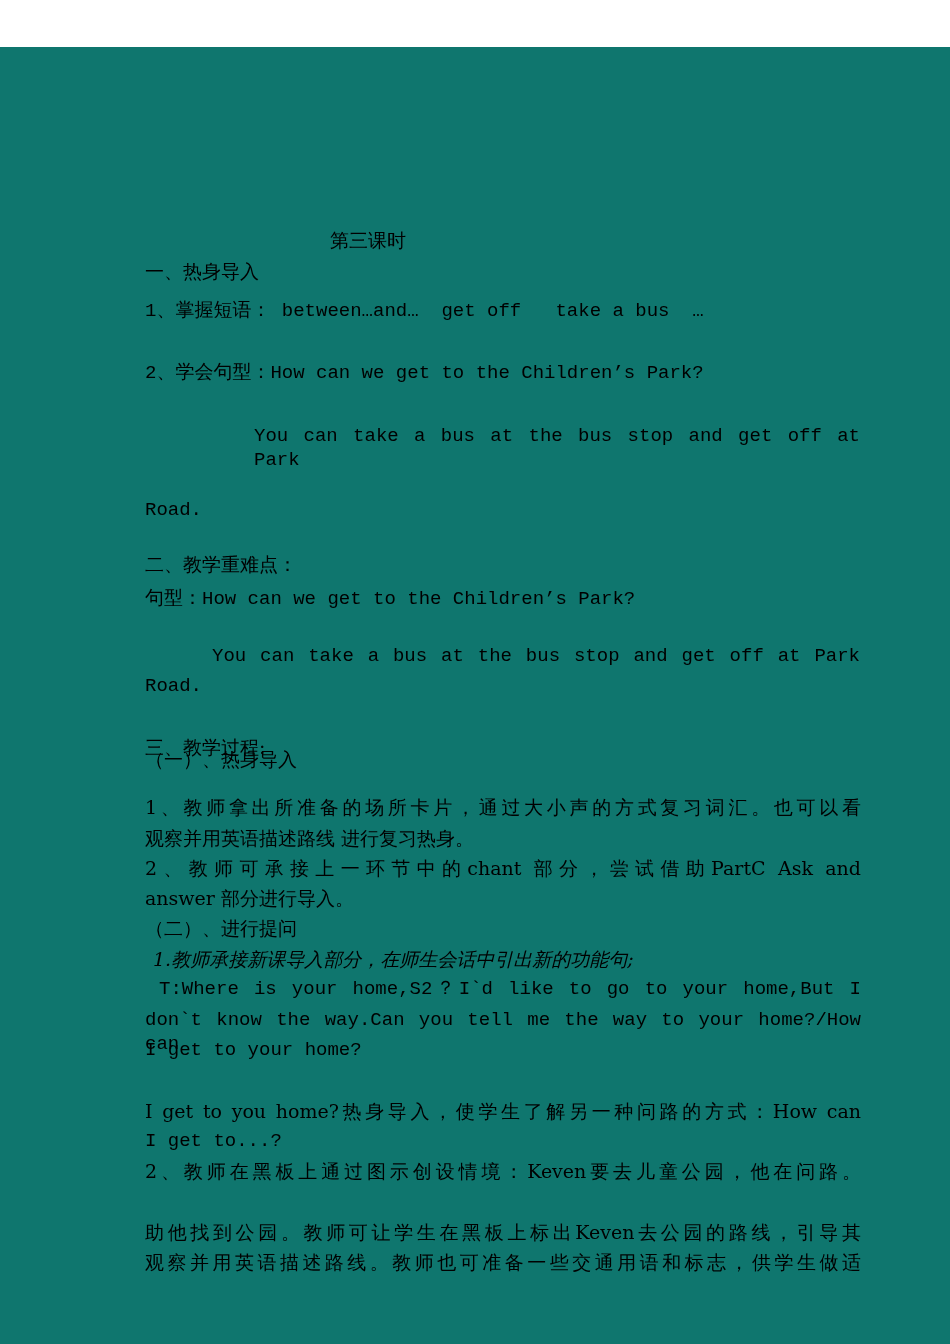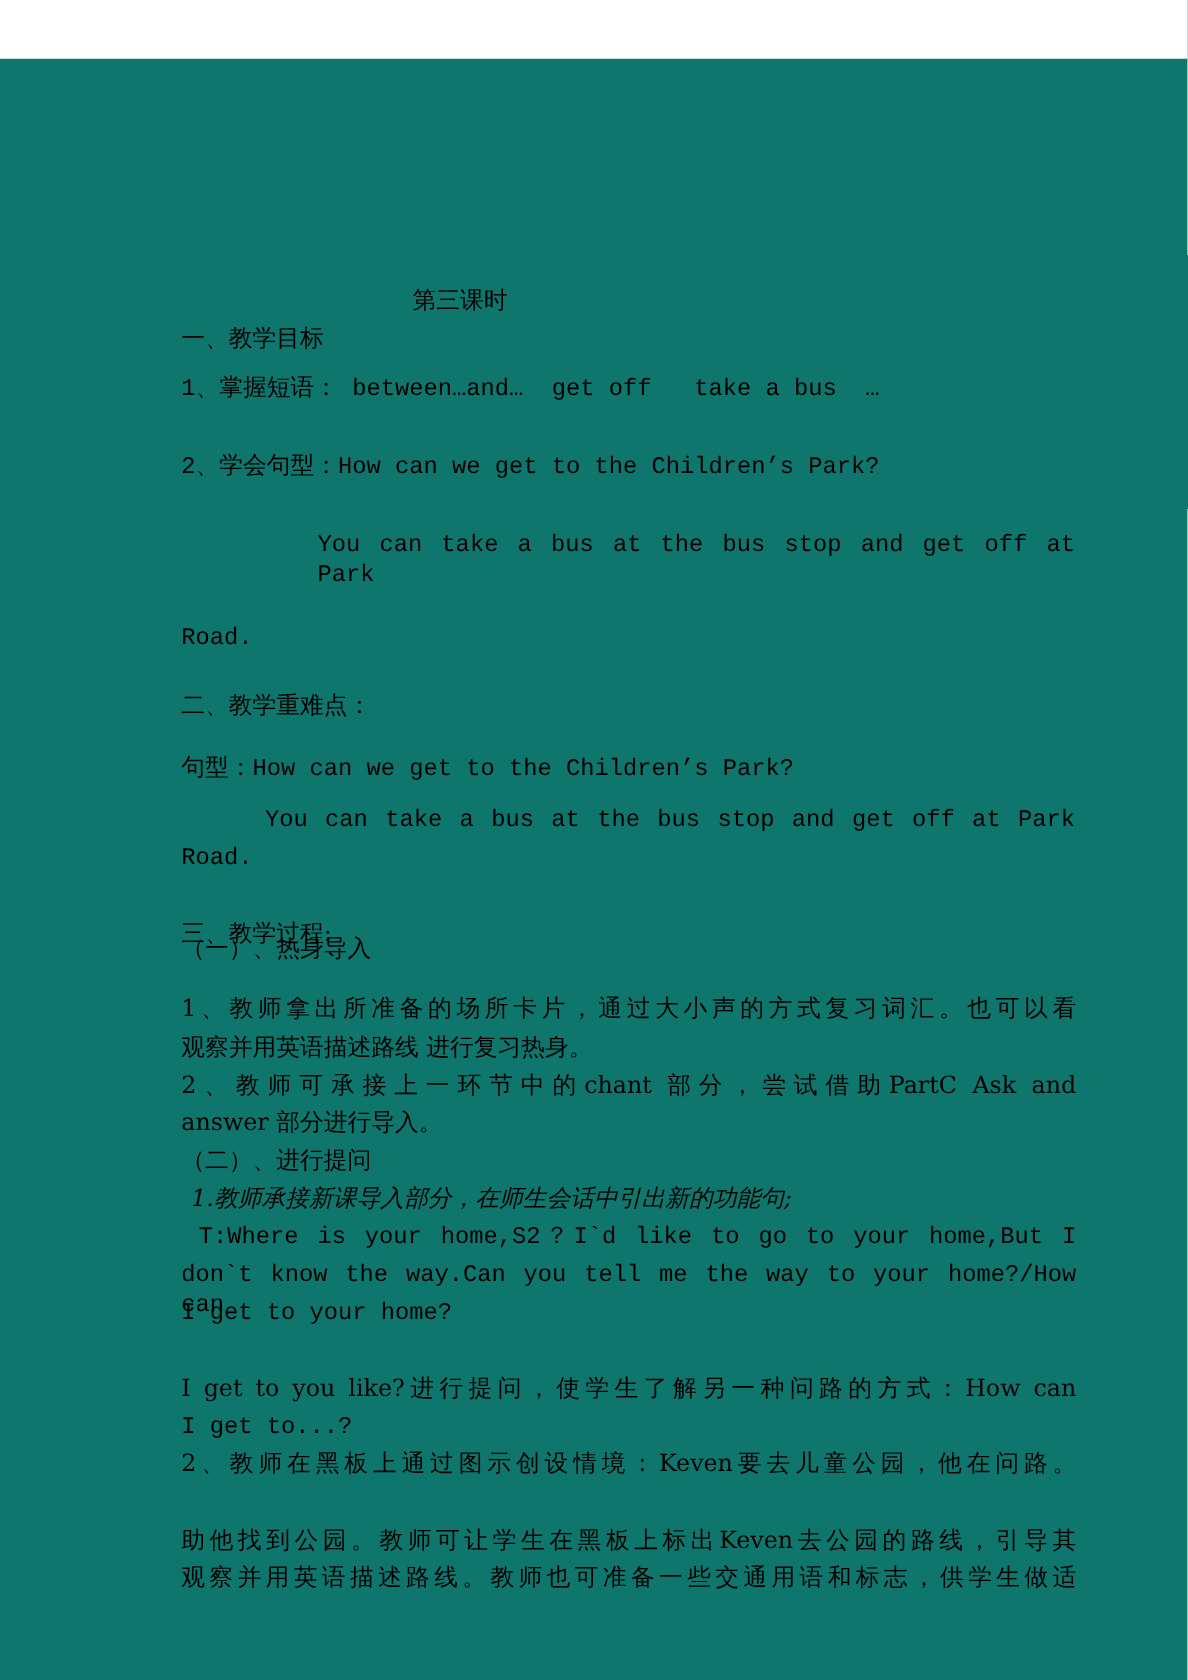--- a/index.html
+++ b/index.html
@@ -9,41 +9,41 @@
     .ln { position: absolute; left: 145px; font-size: 19px; line-height: 24px; white-space: nowrap; letter-spacing: 0px; }
     .mono { font-family: "Liberation Mono", "DejaVu Sans Mono", monospace; }
     .just { width: 716px; text-align: justify; text-align-last: justify; white-space: normal; }
   </style>
 </head>
 <body>
 
 <div class="page">
   <div class="ln" style="left:330px; top:181px;">第三课时</div>
 
-  <div class="ln" style="top:212px;">一、教学目标</div>
+  <div class="ln" style="top:212px;">一、热身导入</div>
   <div class="ln mono" style="top:252px; white-space:pre;">1、掌握短语： between…and…  get off   take a bus  …</div>
   <div class="ln mono" style="top:314px;">2、学会句型：How can we get to the Children’s Park?</div>
   <div class="ln mono just" style="left:254px; width:606px; top:377px;">You can take a bus at the bus stop and get off at Park</div>
   <div class="ln mono" style="top:451px;">Road.</div>
 
   <div class="ln" style="top:505px;">二、教学重难点：</div>
-  <div class="ln mono" style="top:556px;">句型：How can we get to the Children’s Park?</div>
+  <div class="ln mono" style="top:540px;">句型：How can we get to the Children’s Park?</div>
   <div class="ln mono just" style="left:212px; width:648px; top:597px;">You can take a bus at the bus stop and get off at Park</div>
   <div class="ln mono" style="top:627px;">Road.</div>
 
   <div class="ln" style="top:688px;">三、教学过程:</div>
   <div class="ln" style="top:700px;">（一）、热身导入</div>
   <div class="ln just" style="top:748px;">1、教师拿出所准备的场所卡片，通过大小声的方式复习词汇。也可以看</div>
   <div class="ln" style="top:779px;">观察并用英语描述路线 进行复习热身。</div>
   <div class="ln just" style="top:809px;">2、教师可承接上一环节中的chant 部分，尝试借助PartC Ask and</div>
   <div class="ln" style="top:839px;">answer 部分进行导入。</div>
 
   <div class="ln" style="top:869px;">（二）、进行提问</div>
   <div class="ln" style="left:153px; top:900px;font-style:italic;">1.教师承接新课导入部分，在师生会话中引出新的功能句;</div>
   <div class="ln mono just" style="left:159px; width:702px; top:930px;">T:Where is your home,S2？I`d like to go to your home,But I</div>
   <div class="ln mono just" style="top:961px;">don`t know the way.Can you tell me the way to your home?/How can</div>
   <div class="ln mono" style="top:991px;">I get to your home?</div>
-  <div class="ln just" style="top:1052px;">I get to you like?进行提问，使学生了解另一种问路的方式：How can</div>
+  <div class="ln just" style="top:1052px;">I get to you home?热身导入，使学生了解另一种问路的方式：How can</div>
   <div class="ln mono" style="top:1082px;">I get to...?</div>
   <div class="ln just" style="top:1112px;">2、教师在黑板上通过图示创设情境：Keven要去儿童公园，他在问路。</div>
   <div class="ln just" style="top:1173px;">助他找到公园。教师可让学生在黑板上标出Keven去公园的路线，引导其</div>
   <div class="ln just" style="top:1203px;">观察并用英语描述路线。教师也可准备一些交通用语和标志，供学生做适</div>
 </div>
 
 </body></html>

